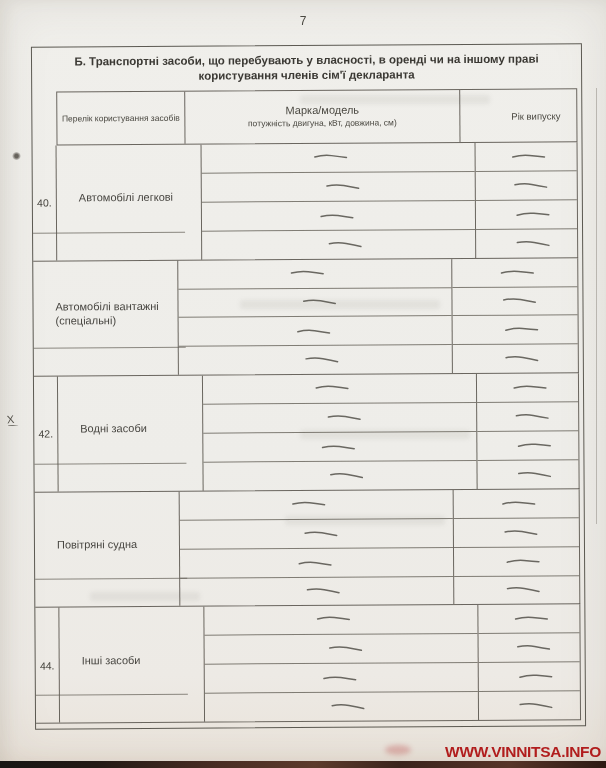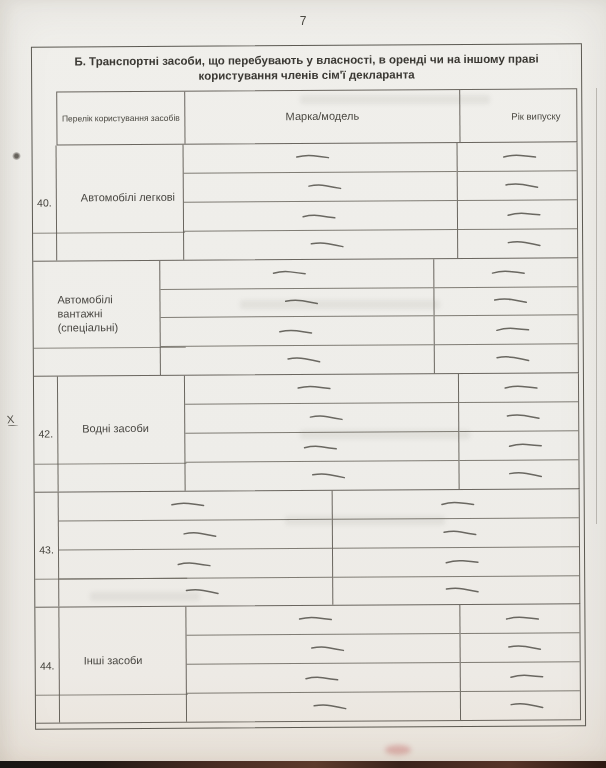--- a/index.html
+++ b/index.html
@@ -28,21 +28,21 @@
   .th2{width:274px; border-right:1px solid var(--ln); font-size:8.5px; line-height:13.5px;}
   .th2 .mm1{font-size:11px;}
   .th3{flex:1; font-size:9.5px;margin-left:35px;}
   .tbody{flex:1; display:flex; flex-direction:column;}
   .block{flex:1; display:flex; position:relative; border-bottom:1px solid var(--ln); border-right:1px solid var(--ln); box-sizing:border-box;}
   .block::before{ 
     content:''; position:absolute; left:0; width:152px; bottom:27px;
     border-top:1px solid rgba(95,91,83,.7);
   }
   .num{width:24px; border-right:1px solid var(--ln); box-sizing:border-box; display:flex; align-items:center; justify-content:center; font-size:10.5px; color:#46443e;}
-  .catlabel{width:127px; border-right:1px solid var(--ln); box-sizing:border-box; display:flex; align-items:center; padding:0 6px 10px 24px; font-size:11px; line-height:14px; color:#474540;}
+  .catlabel{width:127px; border-right:1px solid var(--ln); box-sizing:border-box; display:flex; align-items:center; padding:0 6px 10px 4px; font-size:11px; line-height:14px; color:#474540;margin-left:18px;}
   .col{display:flex; flex-direction:column;}
   .midcol{width:274px; border-right:1px solid var(--ln); box-sizing:border-box;}
   .yearcol{flex:1;}
   .cell{flex:1; display:flex; align-items:center; justify-content:center; border-bottom:1px solid var(--lnSub);}
   .cell:last-child{border-bottom:none;}
   .dash{display:inline-block; line-height:0;}
   .cell:nth-child(1) .dash{transform:translate(-8px,-1px) rotate(-2deg);}
   .cell:nth-child(2) .dash{transform:translate(4px,0) rotate(1deg);}
   .cell:nth-child(3) .dash{transform:translate(-2px,1px) rotate(-1deg);}
   .cell:nth-child(4) .dash{transform:translate(6px,0) rotate(2deg);}
@@ -71,20 +71,21 @@
     <div class="title">
       <div>Б. Транспортні засоби, що перебувають у власності, в оренді чи на іншому праві</div>
       <div>користування членів сім'ї декларанта</div>
     </div>
 
     <div class="decl-table">
       <div class="thead">
         <div class="th th1">Перелік користування засобів</div>
         <div class="th th2">
           <div class="mm1">Марка/модель</div>
+          <div>потужність двигуна, кВт, довжина, см)</div>
         </div>
         <div class="th th3">Рік випуску</div>
       </div>
       <div class="tbody">
           <div class="block">
             <div class="num">40.</div>
             <div class="catlabel">Автомобілі легкові</div>
             <div class="col midcol">
               <div class="cell">
                 <span class="dash"><svg width="36" height="8" viewBox="0 0 36 8">
@@ -219,21 +220,21 @@
                   </svg></span>
               </div>
               <div class="cell">
                 <span class="dash"><svg width="36" height="8" viewBox="0 0 36 8">
                     <path d="M2.2 3.4 Q 11 1.5 19 2.8 Q 27.5 4.2 33.8 5.3" fill="none" stroke="#5b5952" stroke-width="1.5" stroke-linecap="round" opacity="0.9"></path>
                   </svg></span>
               </div>
             </div>
           </div>
           <div class="block">
-            <div class="num">43.</div>
+            <div class="catlabel">Повітряні судна</div>
             <div class="col midcol">
               <div class="cell">
                 <span class="dash"><svg width="36" height="8" viewBox="0 0 36 8">
                     <path d="M2.2 3.4 Q 11 1.5 19 2.8 Q 27.5 4.2 33.8 5.3" fill="none" stroke="#5b5952" stroke-width="1.5" stroke-linecap="round" opacity="0.9"></path>
                   </svg></span>
               </div>
               <div class="cell">
                 <span class="dash"><svg width="36" height="8" viewBox="0 0 36 8">
                     <path d="M2.2 3.4 Q 11 1.5 19 2.8 Q 27.5 4.2 33.8 5.3" fill="none" stroke="#5b5952" stroke-width="1.5" stroke-linecap="round" opacity="0.9"></path>
                   </svg></span>
@@ -330,15 +331,16 @@
 
   <div class="page-edge-line"></div>
 
   <div class="ghost" style="left:300px; top:95px; width:190px; height:9px;"></div>
   <div class="ghost" style="left:240px; top:300px; width:200px; height:9px;"></div>
   <div class="ghost" style="left:300px; top:430px; width:170px; height:9px;"></div>
   <div class="ghost" style="left:285px; top:516px; width:160px; height:9px;"></div>
   <div class="ghost" style="left:90px;  top:592px; width:110px; height:9px;"></div>
 
   <div class="watermark-smudge"></div>
+  <div class="watermark">WWW.VINNITSA.INFO</div>
   <div class="bottom-band"></div>
 
 </div>
 
 </body></html>

